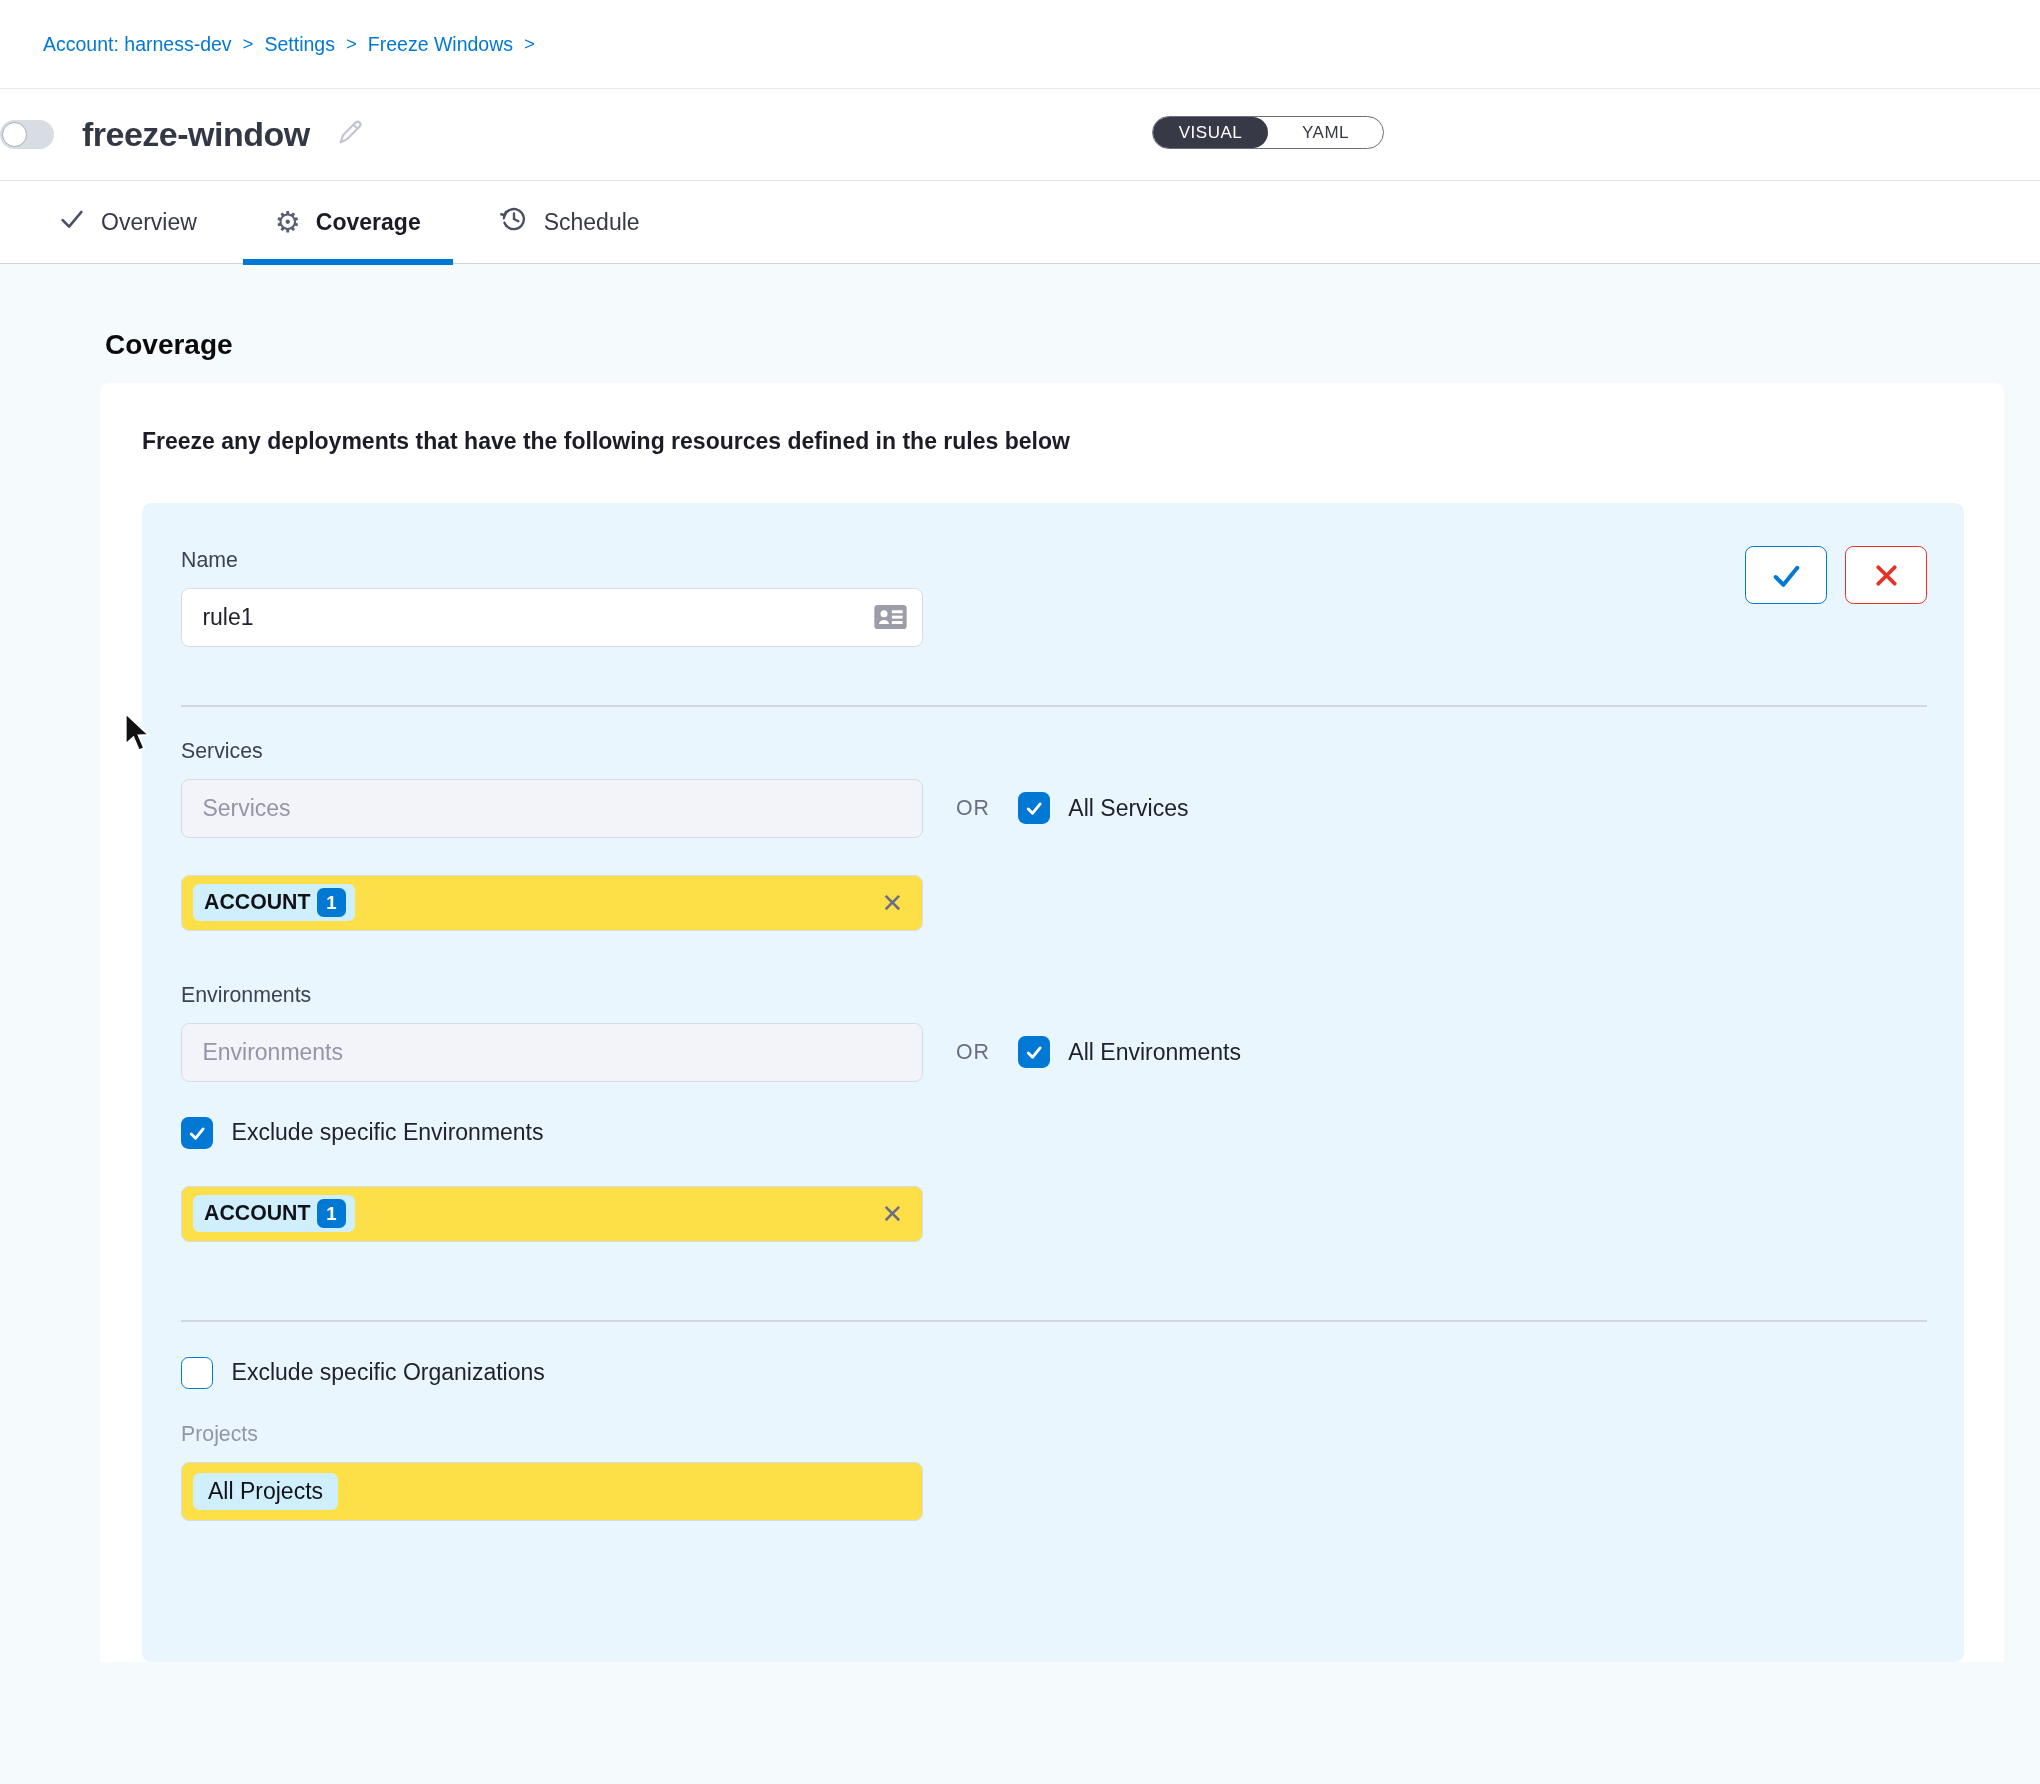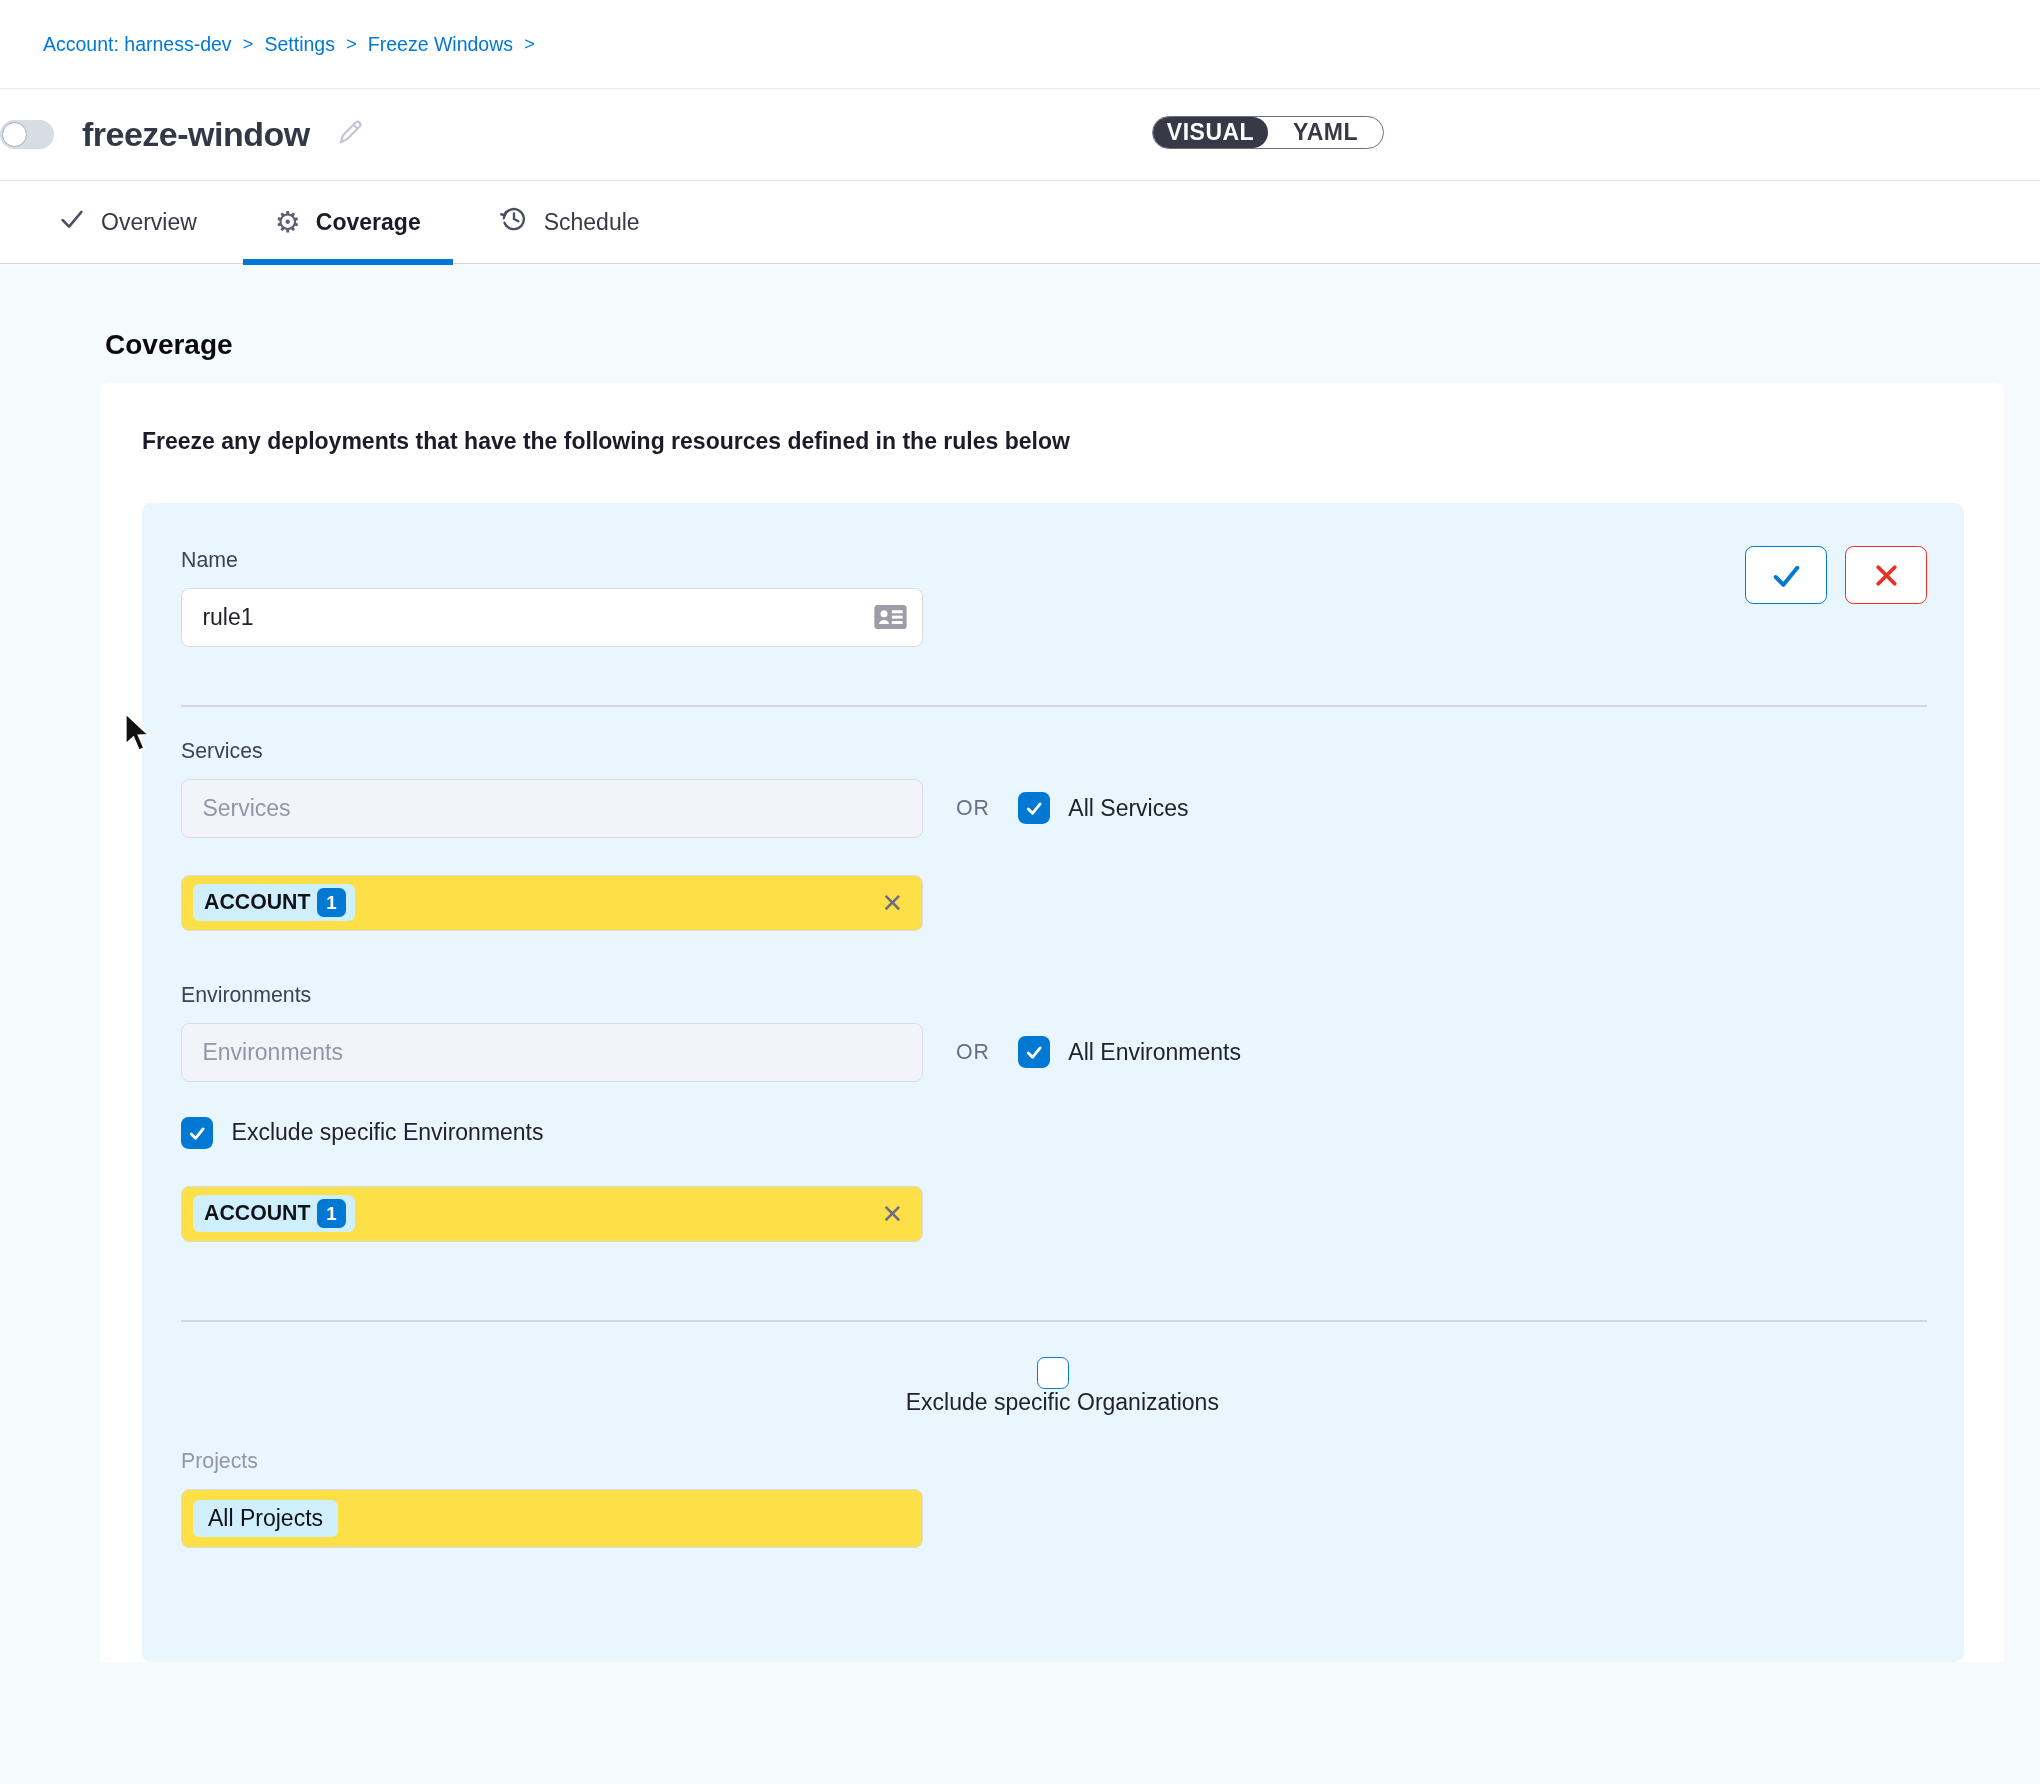--- a/index.html
+++ b/index.html
@@ -38,21 +38,21 @@
   }
   .pencil { margin-left:24px; }
 
   .view-toggle {
     position:absolute; left:1152px; top:27px;
     width:232px; height:33px; border:1.9px solid #6b6d85; border-radius:18.6px;
     display:flex; background:#fff; overflow:hidden; cursor:pointer;
   }
   .view-toggle .seg {
     flex:1; display:flex; align-items:center; justify-content:center;
-    font-size:23px; font-weight:700; letter-spacing:0.5px; color:#383946;
+    font-size:17px; font-weight:400; letter-spacing:0.5px; color:#383946;
   }
   .view-toggle .seg.active {
     background:#383946; color:#fff; border-radius:16.7px;
   }
 
   .tab-row {
     height:83px; background:#fff; border-bottom:1.9px solid #d1d2de;
     display:flex; align-items:stretch; padding-left:26px;
   }
   .tab {
@@ -289,21 +289,21 @@
       <div class="tag-input">
         <span class="chip">
           <span>ACCOUNT</span>
           <span class="count-badge">1</span>
         </span>
         <span class="clear-x">✕</span>
       </div>
 
       <div class="divider" style="margin-top:78px;"></div>
 
-      <div class="exclude-row" style="flex-direction:column;">
+      <div class="exclude-row" style="">
         <span class="checkbox unchecked"></span>
         <span class="cb-label">Exclude specific Organizations</span>
       </div>
 
       <div class="field-label muted" style="margin-top:33px;">Projects</div>
       <div class="tag-input tall">
         <span class="chip plain">
           <span>All Projects</span>
         </span>
       </div>

